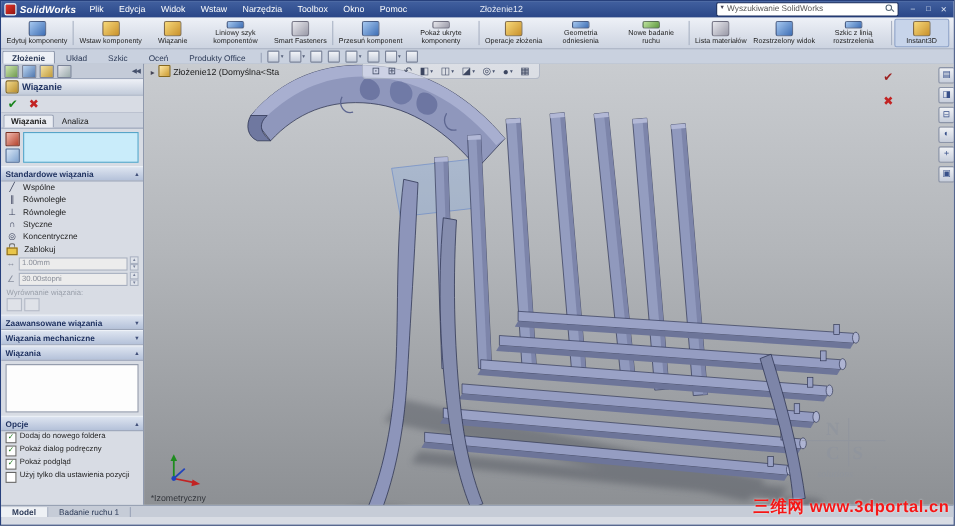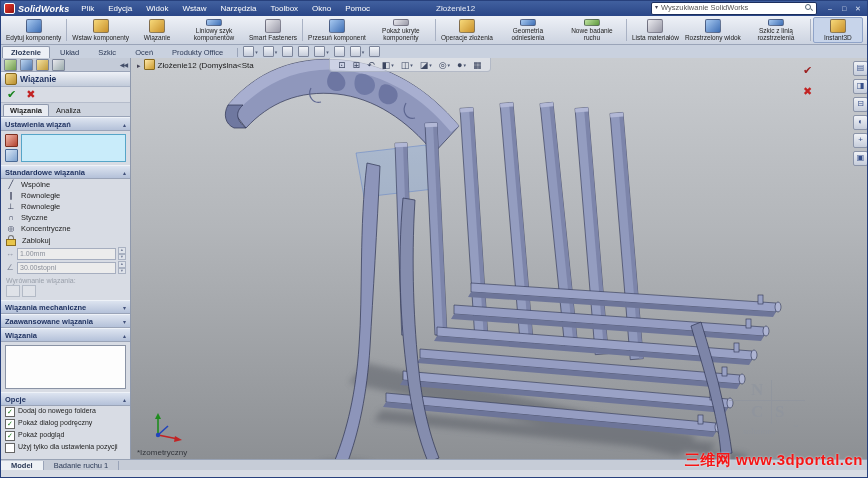--- a/index.html
+++ b/index.html
@@ -312,24 +312,20 @@
     </div>
     <div class="pm-actions">
       <span class="ok-btn">✔</span>
       <span class="cancel-btn">✖</span>
     </div>
     <div class="pm-tabs">
       <span class="pm-tab active">Wiązania</span>
       <span class="pm-tab">Analiza</span>
     </div>
 
-    <div class="sec-h">
-      <span>Ustawienia wiązań</span>
-      <span class="arr">▴</span>
-    </div>
     <div class="settings-body">
       <div class="set-icons">
         <span class="set-ic1"></span>
         <span class="set-ic2"></span>
       </div>
       <div class="sel-box"></div>
     </div>
 
     <div class="sec-h">
       <span>Standardowe wiązania</span>
@@ -375,25 +371,25 @@
         <span>▾</span>
       </span>
     </div>
     <div class="align-label">Wyrównanie wiązania:</div>
     <div class="align-btns">
       <span class="align-btn"></span>
       <span class="align-btn"></span>
     </div>
 
     <div class="sec-h">
+      <span>Zaawansowane wiązania</span>
+      <span class="arr">▾</span>
+    </div>
+    <div class="sec-h">
       <span>Wiązania mechaniczne</span>
-      <span class="arr">▾</span>
-    </div>
-    <div class="sec-h">
-      <span>Zaawansowane wiązania</span>
       <span class="arr">▾</span>
     </div>
 
     <div class="sec-h">
       <span>Wiązania</span>
       <span class="arr">▴</span>
     </div>
     <div class="mates-box"></div>
 
     <div class="sec-h">

